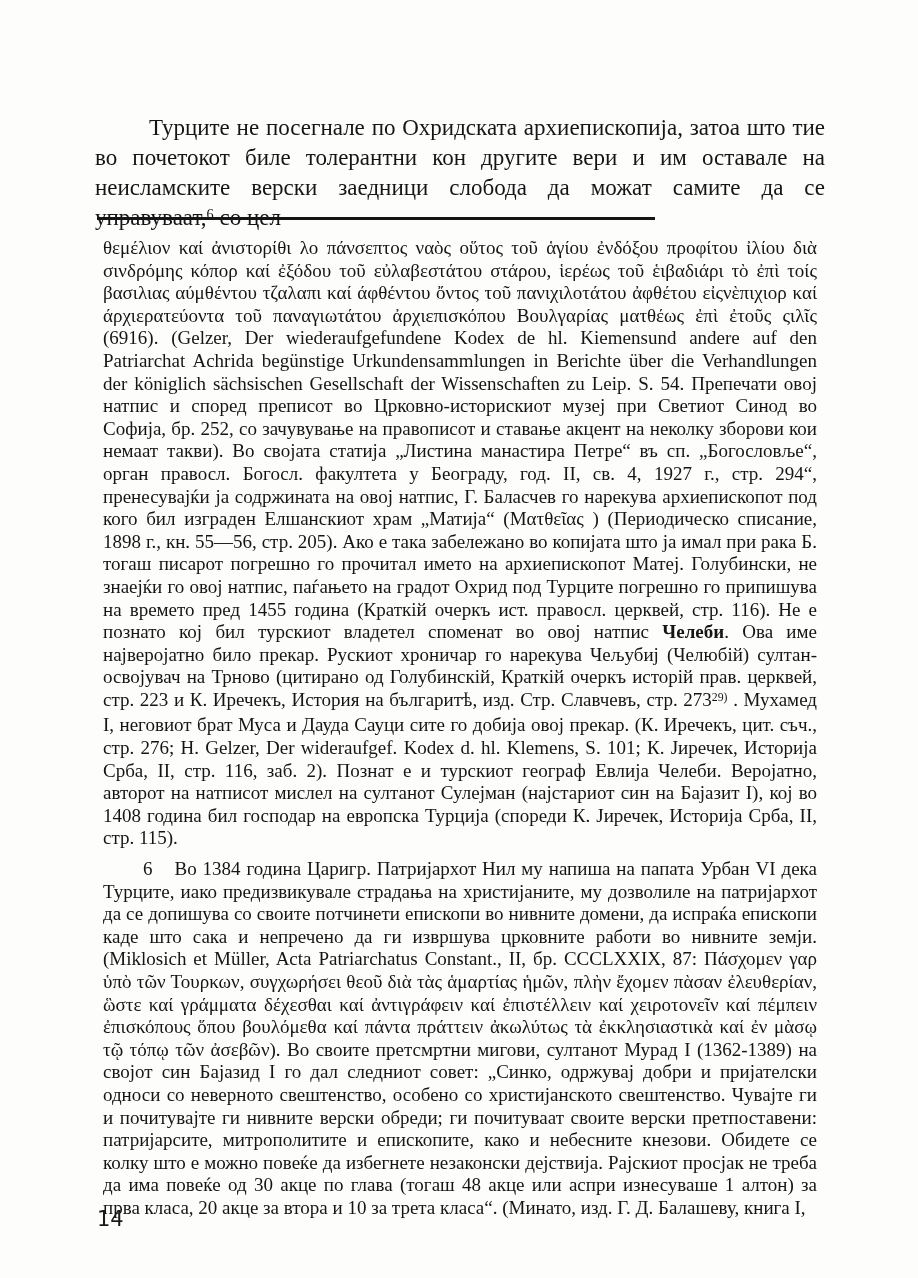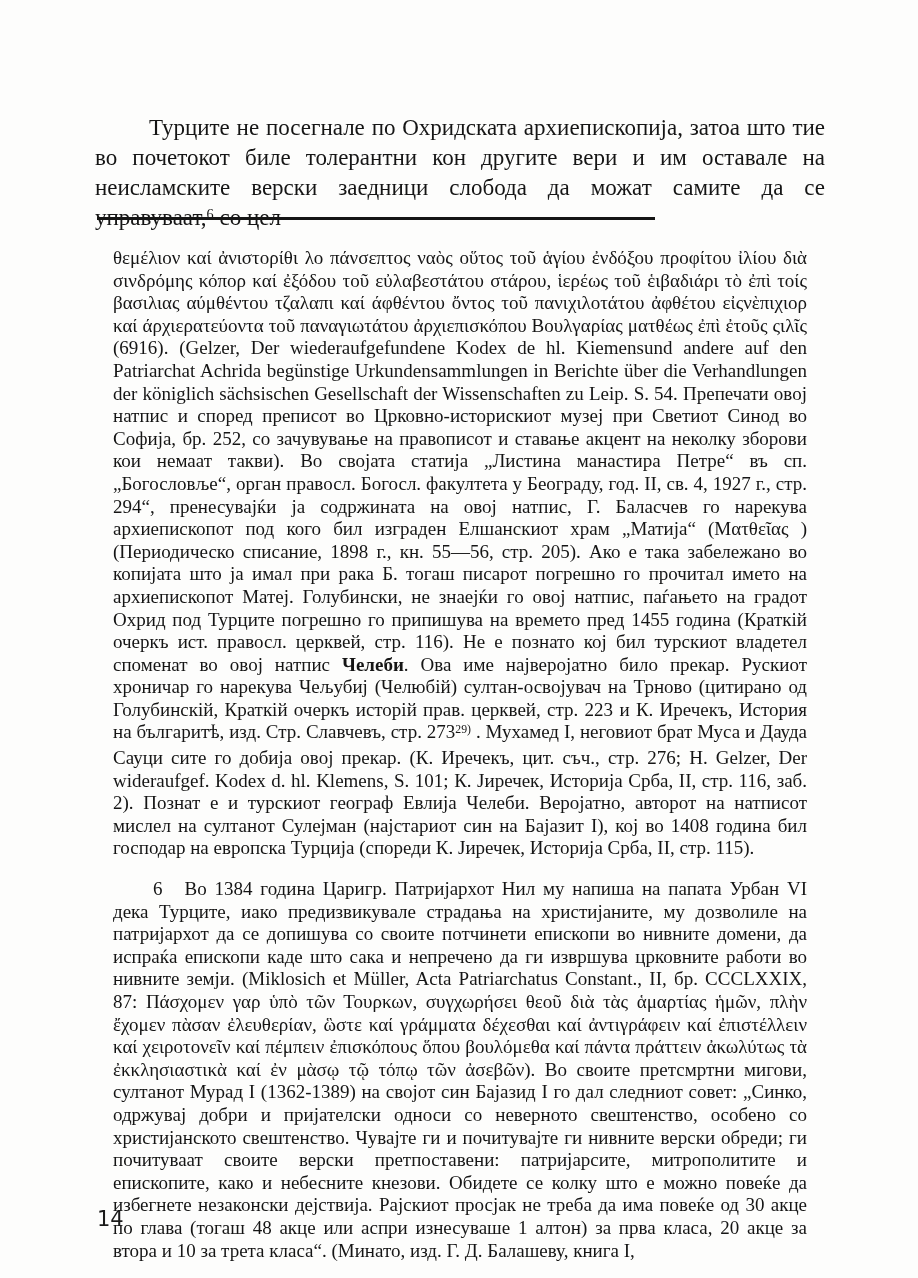--- a/index.html
+++ b/index.html
@@ -29,21 +29,21 @@
     width: 558px; height: 3px;
     background: #151515;
   }
   .footnotes {
     position: absolute;
     left: 95px; top: 229px; width: 730px;
     font-size: 19px;
     line-height: 22.6px;
     text-align: justify;
   }
-  .footnotes p { margin: 18px; padding: 0; }
+  .footnotes p { margin: 8px; padding: 0; }
   .fn-note { text-indent: 40px; }
   .fn-marker {
     display: inline-block;
     text-indent: 0;
     margin-right: 22px;
   }
   .sup {
     font-size: 62%;
     vertical-align: baseline;
     position: relative;

